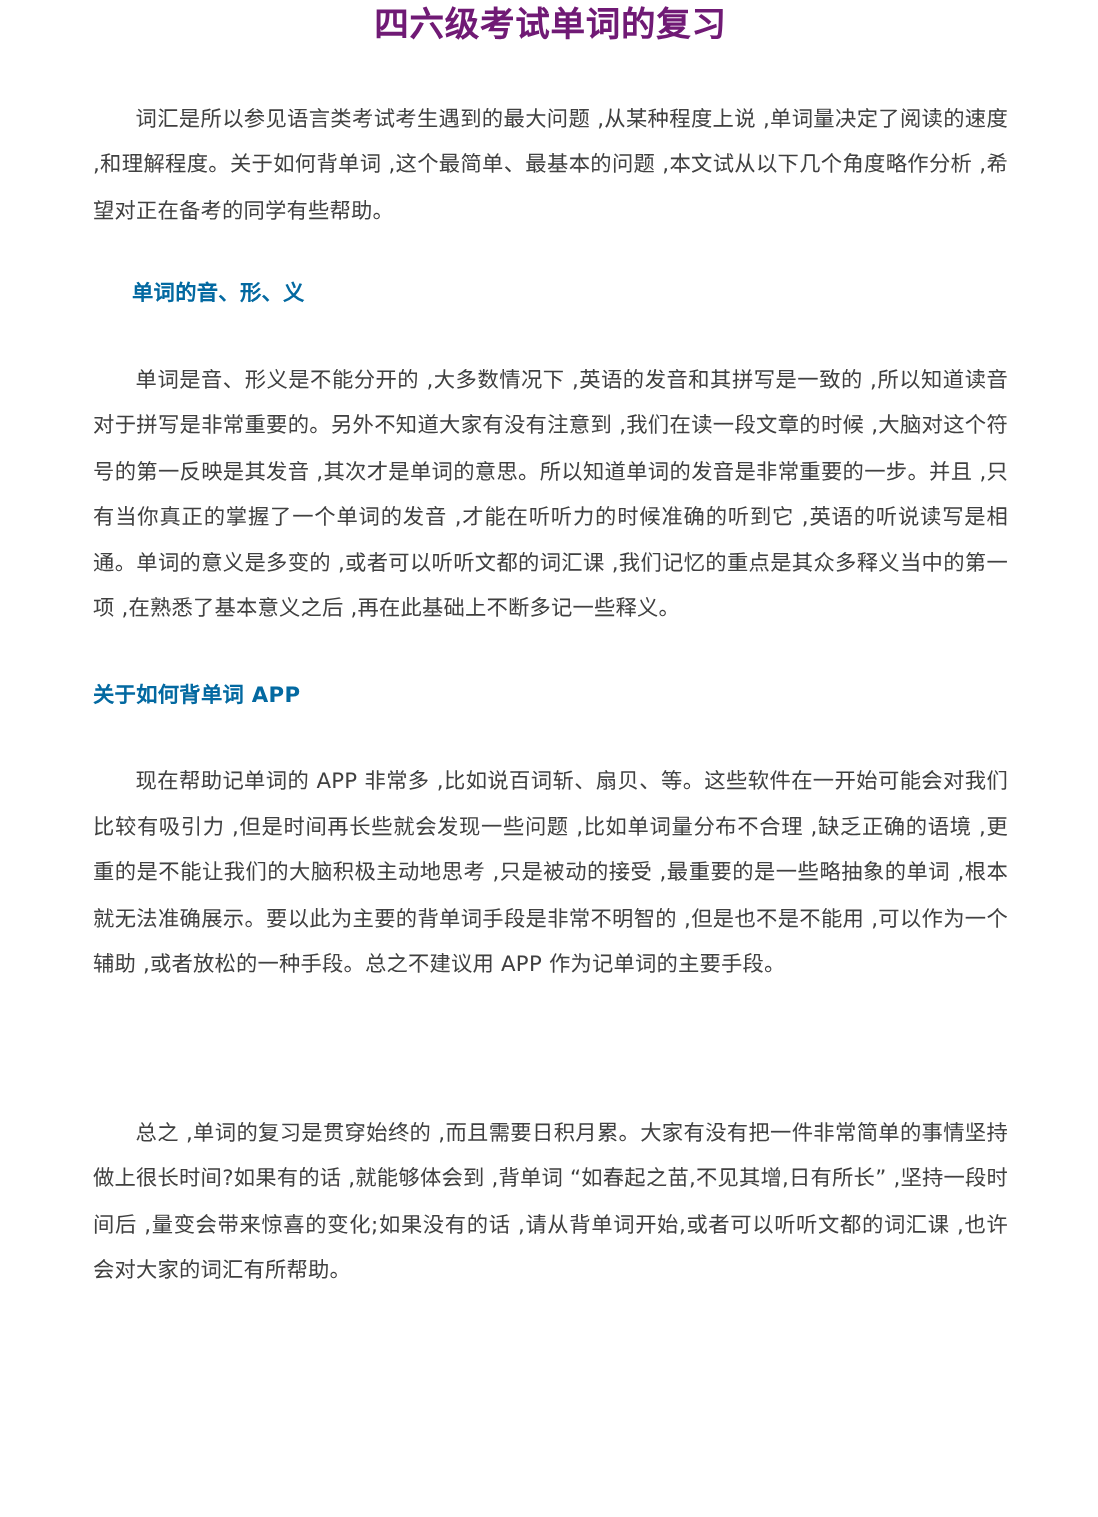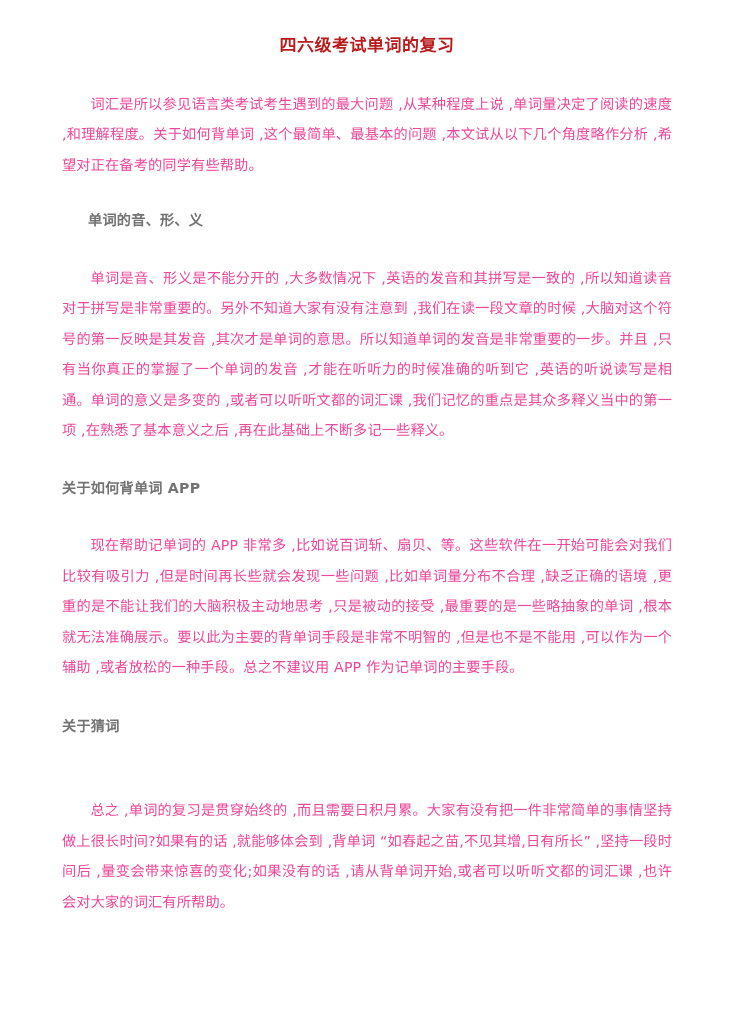--- a/index.html
+++ b/index.html
@@ -19,47 +19,46 @@
   .page {
     position: relative;
     width: 732px;
     height: 1011px;
     background: #ffffff;
     box-sizing: border-box;
     padding: 0 60px 0 62px;
   }
   .doc-title {
     margin: 0;
-    padding-top: 33px;
     text-align: center;
-    font-size: 17px;
+    font-size: 23px;
     font-weight: 600;
     letter-spacing: 0.5px;
     line-height: 1.5;
-    color: #b91c1c;
+    color: #701a75;
   }
   .body-text {
     margin: 0;
     font-size: 14.2px;
     line-height: 30.5px;
     text-align: justify;
     text-justify: inter-ideograph;
     letter-spacing: 0.15px;
-    color: #ec4899;
+    color: #404040;
   }
   .indent {
     text-indent: 2em;
   }
   .section-heading {
     margin: 0;
     font-size: 14.2px;
     font-weight: 700;
     line-height: 30.5px;
     letter-spacing: 0.2px;
-    color: #737373;
+    color: #0369a1;
   }
   .heading-indent {
     padding-left: 26px;
   }
   .gap-intro   { height: 30px; }
   .gap-h1      { height: 25px; }
   .gap-after-h1{ height: 27px; }
   .gap-h2      { height: 27px; }
   .gap-after-h2{ height: 27px; }
   .gap-h3      { height: 28px; }
@@ -88,21 +87,20 @@
   <div class="gap-h2"></div>
 
   <h2 class="section-heading">关于如何背单词 APP</h2>
 
   <div class="gap-after-h2"></div>
 
   <p class="body-text indent">现在帮助记单词的 APP 非常多 ,比如说百词斩、扇贝、等。这些软件在一开始可能会对我们比较有吸引力 ,但是时间再长些就会发现一些问题 ,比如单词量分布不合理 ,缺乏正确的语境 ,更重的是不能让我们的大脑积极主动地思考 ,只是被动的接受 ,最重要的是一些略抽象的单词 ,根本就无法准确展示。要以此为主要的背单词手段是非常不明智的 ,但是也不是不能用 ,可以作为一个辅助 ,或者放松的一种手段。总之不建议用 APP 作为记单词的主要手段。</p>
 
   <div class="gap-h3"></div>
 
-  <h2 class="section-heading">关于猜词</h2>
 
   <div class="gap-after-h3"></div>
 
 
   <div class="gap-final"></div>
 
   <p class="body-text indent">总之 ,单词的复习是贯穿始终的 ,而且需要日积月累。大家有没有把一件非常简单的事情坚持做上很长时间?如果有的话 ,就能够体会到 ,背单词 “如春起之苗,不见其增,日有所长” ,坚持一段时间后 ,量变会带来惊喜的变化;如果没有的话 ,请从背单词开始,或者可以听听文都的词汇课 ,也许会对大家的词汇有所帮助。</p>
 
 </div>
 

